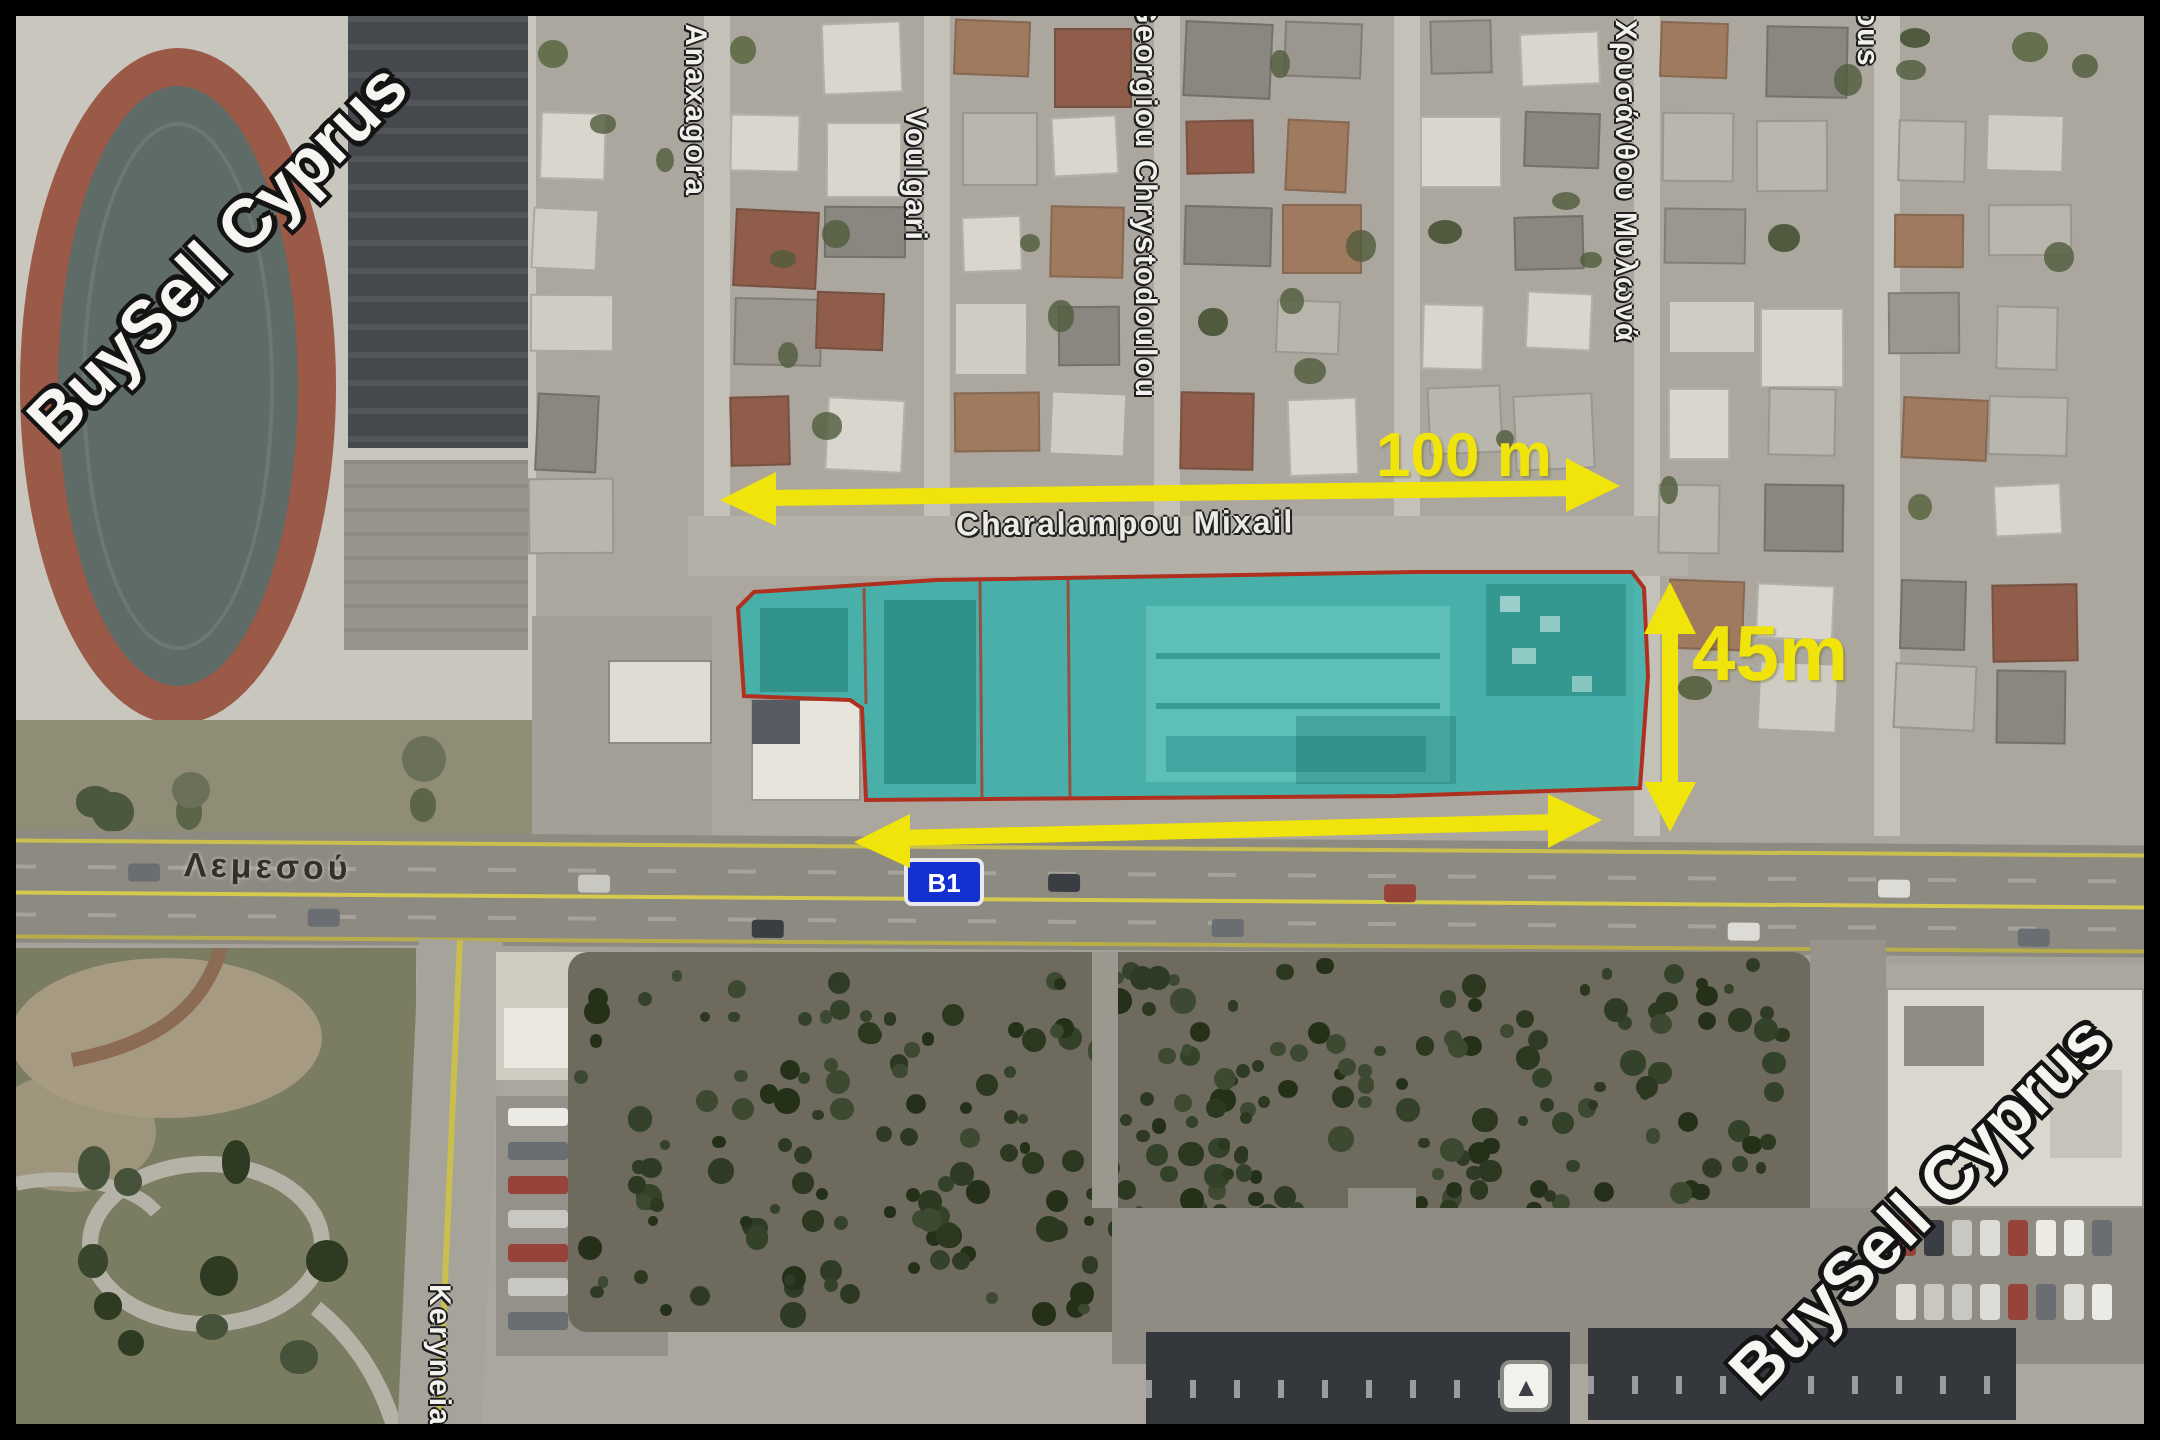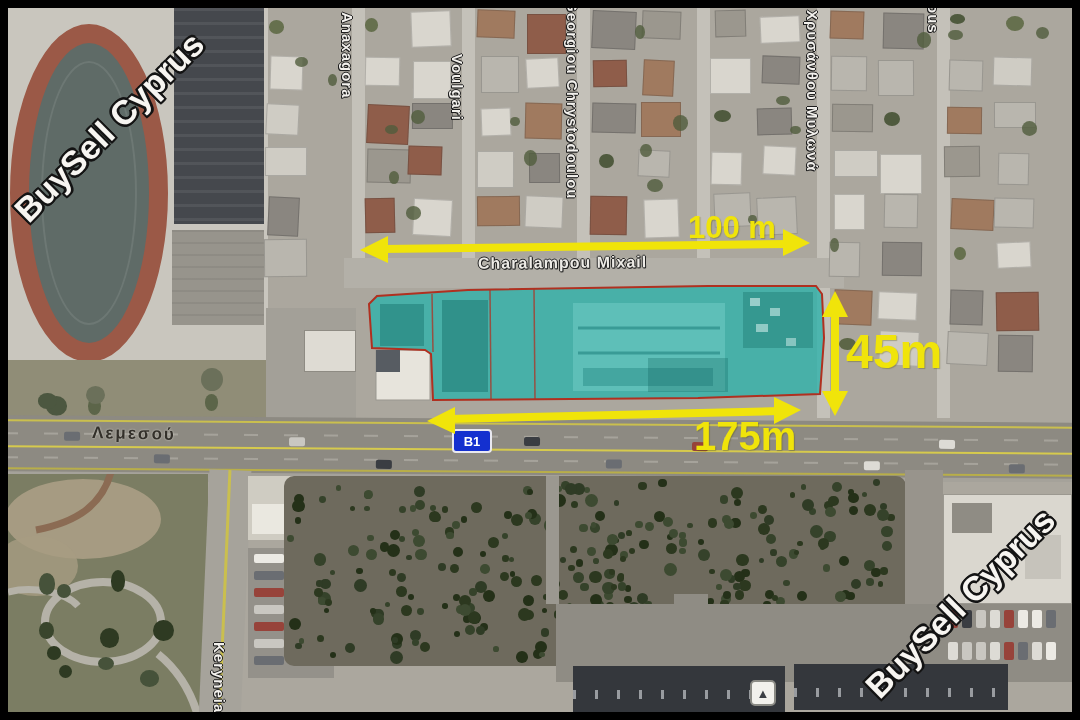--- a/index.html
+++ b/index.html
@@ -60,21 +60,21 @@
   .charal-label{left:470px;top:246px;font-size:16px;font-weight:bold;color:#edebe6;letter-spacing:1px;
      transform:rotate(-.5deg);
      text-shadow:1px 0 0 #222,-1px 0 0 #222,0 1px 0 #222,0 -1px 0 #222,1px 1px 0 #222}
   .lemesou{left:84px;top:416px;font-size:17px;font-weight:bold;color:#33302a;letter-spacing:2px;
      transform:rotate(1.2deg);text-shadow:0 0 2px rgba(232,230,222,.85)}
   .b1sign{left:444px;top:421px;width:40px;height:24px;background:var(--sign-blue);
      border:2px solid #e9e9f0;border-radius:4px;color:#fff;font-weight:bold;font-size:13px;
      display:flex;align-items:center;justify-content:center}
   .dim{color:var(--dim-yellow);font-weight:bold;text-shadow:1px 1px 1px rgba(90,85,0,.35);line-height:1}
   #dimTop{left:680px;top:204px;font-size:31px}
-  #dimRight{left:838px;top:320px;font-size:48px}
+  #dimRight{left:838px;top:300px;font-size:39px}
   #dimBottom{left:686px;top:408px;font-size:40px}
   .wm{width:280px;height:46px;line-height:46px;text-align:center;font-size:34px;font-weight:bold;
      color:#f7f5f1;transform:rotate(-45deg);
      text-shadow:2px 0 0 #141414,-2px 0 0 #141414,0 2px 0 #141414,0 -2px 0 #141414,
                  2px 2px 0 #141414,-2px -2px 0 #141414,2px -2px 0 #141414,-2px 2px 0 #141414}
   #wm1{left:-39px;top:96px}
   #wm2{left:812px;top:572px}
   .house,.tree,.car{position:absolute}
 </style>
 </head>
@@ -640,18 +640,17 @@
       <line x1="441" y1="411" x2="772" y2="403" stroke-width="8"></line>
       <polygon points="419,413 447,399 447,426" stroke="none"></polygon>
       <polygon points="793,402 766,389 766,416" stroke="none"></polygon>
       <line x1="827" y1="306" x2="827" y2="386" stroke-width="8"></line>
       <polygon points="827,283 814,309 840,309" stroke="none"></polygon>
       <polygon points="827,408 814,383 840,383" stroke="none"></polygon>
     </g>
   </svg>
   <div class="ab dim" id="dimTop">100 m</div>
   <div class="ab dim" id="dimRight">45m</div>
-  <div class="ab dim" id="dimBottom">175m</div>
 
   <div class="ab wm" id="wm1">BuySell Cyprus</div>
   <div class="ab wm" id="wm2">BuySell Cyprus</div>
  </div>
 </div>
 
 </body></html>

